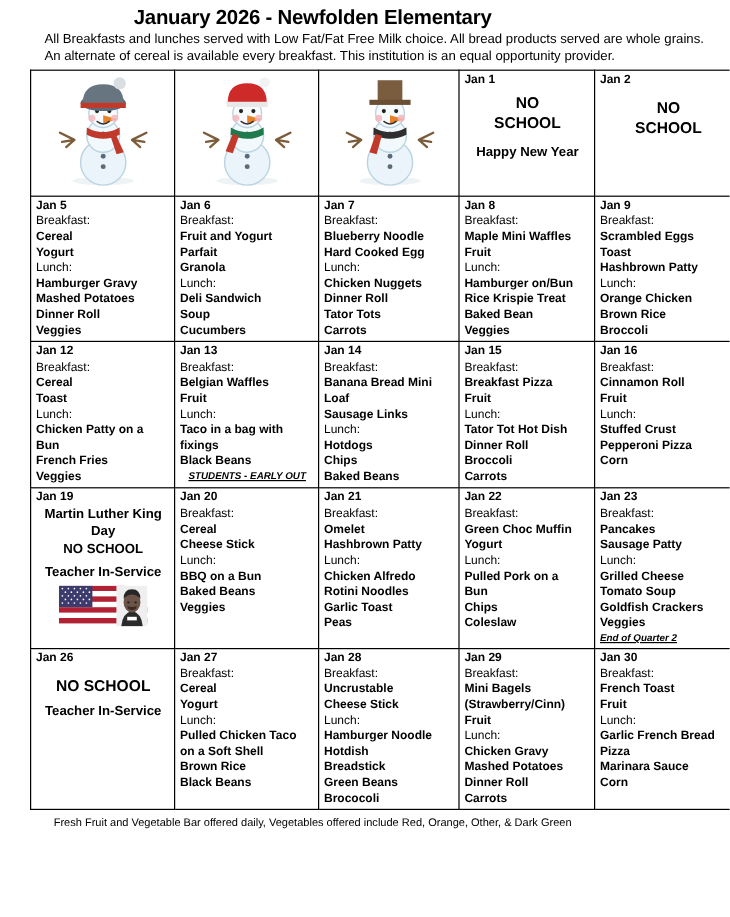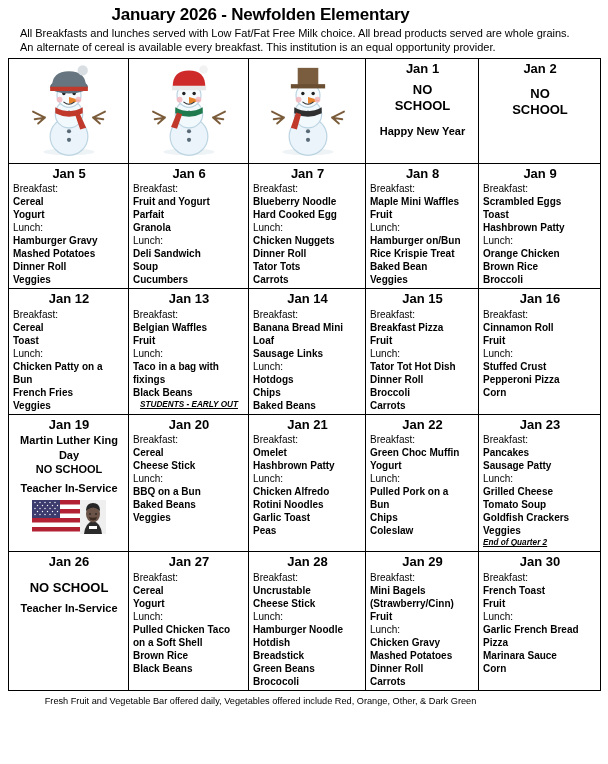--- a/index.html
+++ b/index.html
@@ -4,21 +4,21 @@
 <style>
   * { box-sizing: border-box; }
   html, body {
     margin: 0; padding: 0;
     width: 608px; height: 764px;
     background: #ffffff;
     font-family: "Liberation Sans", sans-serif;
     color: #000000;
     -webkit-font-smoothing: antialiased;
   }
-  .page { width: 521px; height: 764px; position: relative; padding: 0 8px; }
+  .page { width: 521px; height: 764px; position: relative; padding: 0 25px; }
 
   .title {
     text-align: center;
     font-size: 17px;
     font-weight: bold;
     letter-spacing: -0.2px;
     padding-top: 5px;
     line-height: 1.15;
   }
   .subnote {
@@ -41,24 +41,23 @@
     padding: 2px 3px 2px 4px;
     overflow: hidden;
   }
   col.c1 { width: 120px; }
   col.c2 { width: 120px; }
   col.c3 { width: 117px; }
   col.c4 { width: 113px; }
   col.c5 { width: 122px; }
 
   .daynum {
-    font-size: 13px;
+    font-size: 10px;
     font-weight: bold;
     line-height: 1.28;
-    text-align: center;
   }
   .meal-label {
     font-size: 10px;
     font-weight: normal;
     line-height: 1.30;
   }
   .item {
     font-size: 10px;
     font-weight: bold;
     line-height: 1.30;

